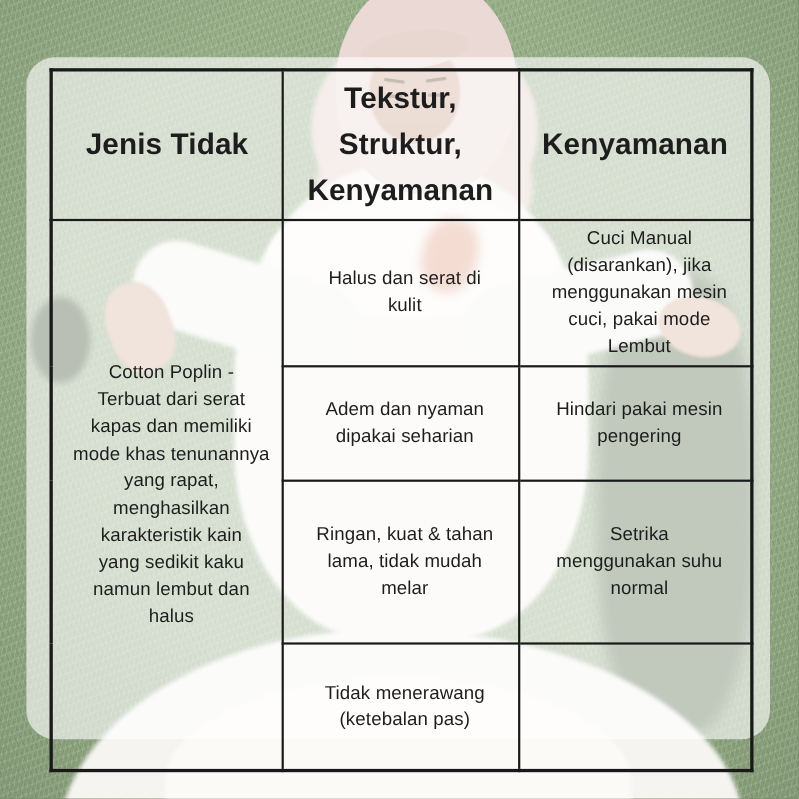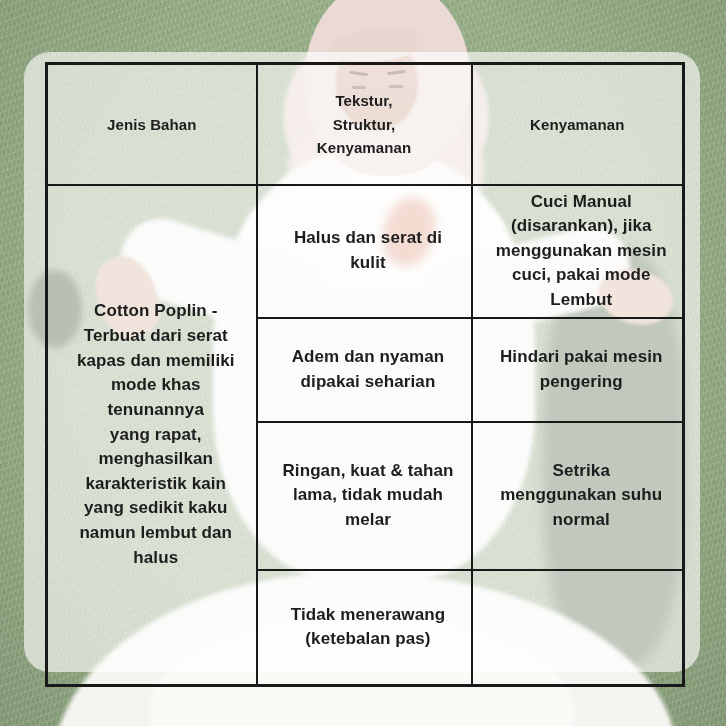--- a/index.html
+++ b/index.html
@@ -53,22 +53,22 @@
     position:absolute;left:45px;top:62px;width:637px;height:601px;
     border-collapse:collapse;table-layout:fixed;
     border:3px solid #191919;
   }
   table.spec th,table.spec td{
     border:2.6px solid #191919;
     text-align:center;vertical-align:middle;
     color:#1d1d1d;white-space:pre-line;
     padding:4px 8px;letter-spacing:.1px;
   }
-  table.spec th{font-size:15px;font-weight:700;line-height:1.55;}
-  table.spec td{font-size:17px;font-weight:700;line-height:1.45;padding-left:16px;}
+  table.spec th{font-size:27px;font-weight:700;line-height:1.55;}
+  table.spec td{font-size:17px;font-weight:400;line-height:1.45;padding-left:16px;}
   col.c1{width:210px;} col.c2{width:215px;} col.c3{width:212px;}
   tr.h-head{height:121px;} tr.h-r1{height:125px;} tr.h-r2{height:104px;}
   tr.h-r3{height:148px;} tr.h-r4{height:116px;margin-left:36px;}
   td.jenis{line-height:1.58;}
 </style>
 </head>
 <body>
 
 <div class="stage">
 
@@ -99,21 +99,21 @@
   <div class="card-overlay"></div>
 
   <table class="spec">
     <colgroup>
         <col class="c1">
         <col class="c2">
         <col class="c3">
       </colgroup>
     <thead>
       <tr class="h-head">
-        <th>Jenis Bahan</th>
+        <th>Jenis Tidak</th>
         <th>Tekstur,
 Struktur,
 Kenyamanan</th>
         <th>Kenyamanan</th>
       </tr>
     </thead>
     <tbody>
       <tr class="h-r1">
         <td class="jenis" rowspan="4">Cotton Poplin -
 Terbuat dari serat

